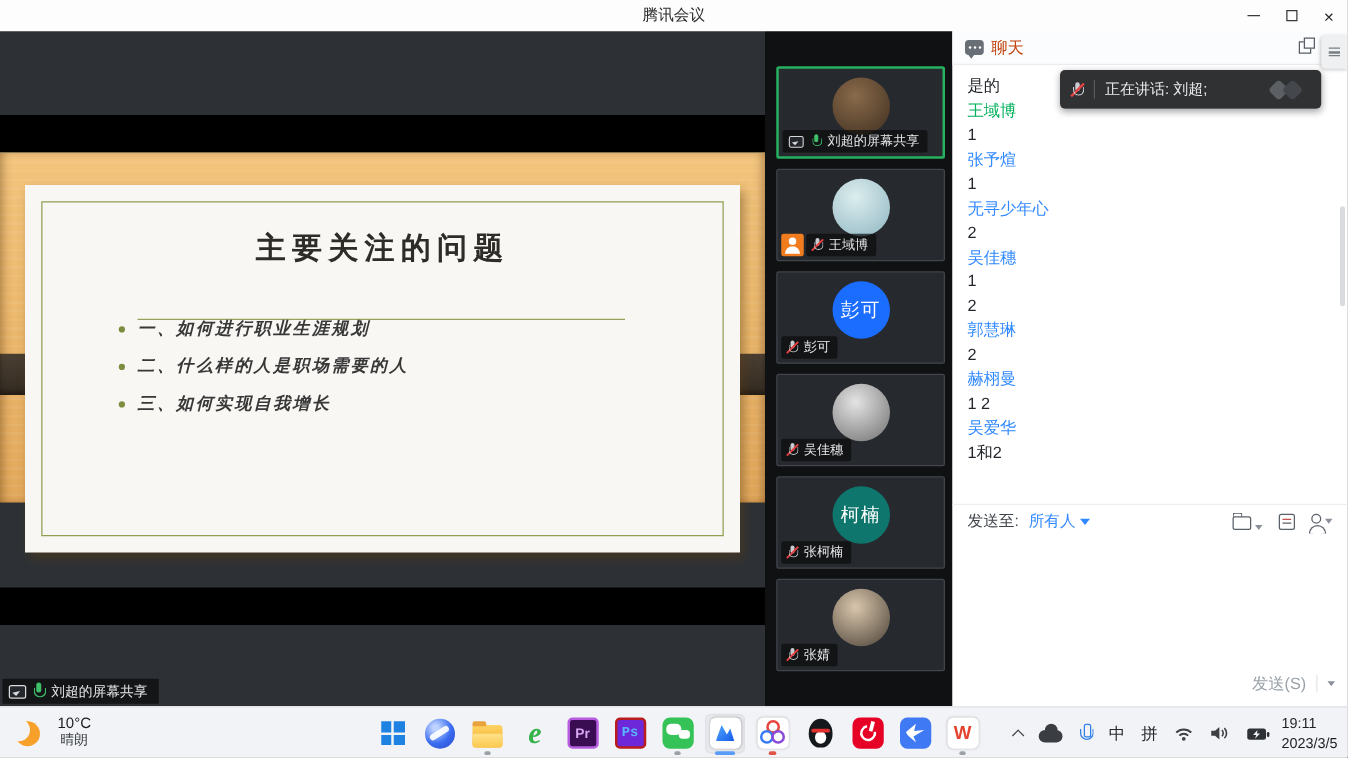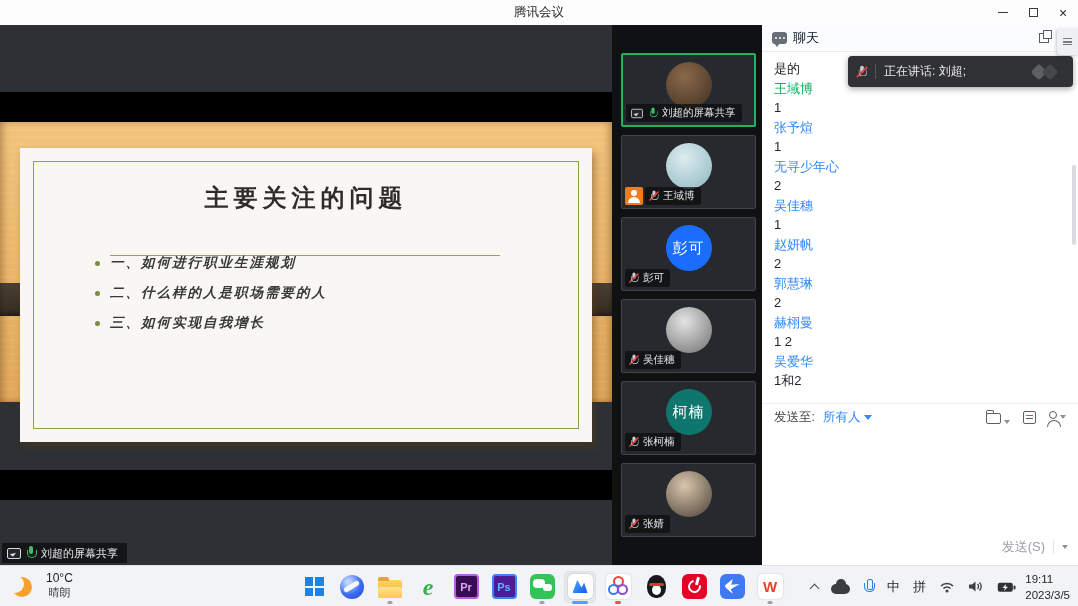--- a/index.html
+++ b/index.html
@@ -59,21 +59,21 @@
   .badge-host i { position:absolute; left:6px; top:3px; width:6px; height:6px; border-radius:50%; background:#fff; }
   .badge-host i::after { content:""; position:absolute; left:-3px; top:7px; width:12px; height:6px; border-radius:6px 6px 0 0; background:#fff; }
   .tile.has-badge .chip { left:23px; }
 
   
   .chat { position:absolute; left:762px; top:25px; width:316px; height:540px; background:#fff; }
   .chat-header { position:absolute; left:0; right:0; top:0; height:27px; background:#fbfcfd; border-bottom:1px solid #e9ebee; display:flex; align-items:center; padding:0 10px; gap:6px; }
   .chat-bubble-ico { width:15px; height:12px; background:#686e76; border-radius:3px; position:relative; }
   .chat-bubble-ico::before { content:""; position:absolute; left:3px; top:5px; width:2px; height:2px; border-radius:50%; background:#fff; box-shadow:4px 0 0 #fff, 8px 0 0 #fff; }
   .chat-bubble-ico::after { content:""; position:absolute; left:2px; bottom:-3px; border-left:3px solid transparent; border-right:3px solid transparent; border-top:4px solid #686e76; }
-  .chat-title { font-size:13px; color:#0f172a; }
+  .chat-title { font-size:13px; color:#c2410c; }
   .chat-header .right { margin-left:auto; display:flex; align-items:center; gap:11px; }
   .popout-ico { width:10px; height:10px; border:1px solid #575d64; position:relative; }
   .popout-ico::before { content:""; position:absolute; right:-4px; top:-4px; width:7px; height:7px; border:1px solid #575d64; background:#fbfcfd; }
   .close-x { font-size:14px; color:#4f555c; line-height:1; }
 
   .messages { position:absolute; left:0; right:0; top:27px; height:352px; padding:7px 12px 0; font-size:13px; line-height:19.5px; overflow:hidden; }
   .line.msg { color:#23262b; }
   .line.name-green { color:#00b05c; }
   .line.name-blue { color:#2f88ff; }
   .scroll-thumb { position:absolute; right:2px; top:140px; width:4px; height:80px; border-radius:2px; background:#d9dbde; }
@@ -89,21 +89,21 @@
   .board-o { width:13px; height:13px; border:1.3px solid #5a6068; border-radius:2px; position:relative; }
   .board-o::before { content:""; position:absolute; left:2px; top:3px; width:7px; height:1.5px; background:#c0504a; box-shadow:0 3px 0 #5a6068; }
   .person-o { width:8px; height:8px; border:1.3px solid #5a6068; border-radius:50%; position:relative; margin-top:-4px; }
   .person-o::after { content:""; position:absolute; left:-3px; top:8px; width:12px; height:6px; border:1.3px solid #5a6068; border-bottom:none; border-radius:7px 7px 0 0; }
   .ico-pair { display:flex; align-items:flex-end; gap:3px; }
 
   .send-row { position:absolute; right:10px; bottom:9px; display:flex; align-items:center; gap:8px; font-size:13px; color:#9aa1a9; }
   .send-div { width:1px; height:14px; background:#e3e5e8; }
 
   
-  .toast { position:absolute; left:848px; top:56px; width:225px; height:31px; background:rgba(32,33,36,.93); border-radius:4px; box-shadow:0 2px 6px rgba(0,0,0,.35); display:flex; align-items:center; gap:8px; padding:0 9px; z-index:6; }
+  .toast { position:absolute; left:848px; top:56px; width:209px; height:31px; background:rgba(32,33,36,.93); border-radius:4px; box-shadow:0 2px 6px rgba(0,0,0,.35); display:flex; align-items:center; gap:8px; padding:0 9px; z-index:6; }
   .toast .mic { transform:scale(.9); }
   .toast-sep { width:1px; height:15px; background:#55585c; }
   .toast-text { font-size:12px; color:#ececee; white-space:nowrap; }
   .toast-logo { margin-left:auto; position:relative; width:34px; height:20px; }
   .toast-logo i { position:absolute; width:12px; height:12px; border-radius:3px; transform:rotate(45deg); }
   .toast-logo i:nth-child(1) { left:3px; top:4px; background:#5c6065; }
   .toast-logo i:nth-child(2) { left:14px; top:4px; background:#44474b; }
   .side-handle { position:absolute; right:0; top:28px; width:21px; height:27px; background:#eff0f2; border-radius:4px 0 0 4px; box-shadow:-1px 1px 3px rgba(0,0,0,.2); display:flex; align-items:center; justify-content:center; z-index:7; }
   .hamburger { width:9px; height:7px; border-top:1.5px solid #787d84; border-bottom:1.5px solid #787d84; position:relative; }
   .hamburger::after { content:""; position:absolute; left:0; top:2.2px; width:9px; height:1.5px; background:#787d84; }
@@ -126,21 +126,21 @@
   .win-logo { width:19px; height:19px; display:grid; grid-template-columns:1fr 1fr; grid-template-rows:1fr 1fr; gap:2px; }
   .win-logo i { background:#1e82e2; }
   .browser-ico { width:24px; height:24px; border-radius:50%; background:radial-gradient(circle at 35% 30%, #bcd2ff 10%, #3b6cf0 55%, #2746c8 100%); position:relative; overflow:hidden; }
   .browser-ico::after { content:""; position:absolute; left:3px; top:9px; width:17px; height:5px; border-radius:3px; background:rgba(255,255,255,.92); transform:rotate(-32deg); }
   .folder-ico { width:24px; height:18px; position:relative; margin-top:4px; background:linear-gradient(180deg,#ffd464,#f3a928); border-radius:2px 3px 3px 3px; }
   .folder-ico::before { content:""; position:absolute; left:0; top:-3px; width:11px; height:4px; background:#e8a33d; border-radius:2px 2px 0 0; }
   .folder-ico::after { content:""; position:absolute; left:0; bottom:0; width:24px; height:11px; background:linear-gradient(180deg,#ffe28a,#fbc94e); border-radius:2px; }
   .ie-ico { font-family:"Liberation Serif", serif; font-style:italic; font-weight:bold; font-size:24px; color:#35b24a; line-height:1; }
   .adobe-ico { width:25px; height:25px; border-radius:4px; display:flex; align-items:center; justify-content:center; font-size:11px; font-weight:bold; }
   .adobe-ico.pr { background:#3a0d52; border:2px solid #b65ce0; color:#d9a6f5; }
-  .adobe-ico.ps { background:#4c1d95; border:2px solid #3b82f6; color:#58b6ff; }
+  .adobe-ico.ps { background:#6d28d9; border:2px solid #b91c1c; color:#58b6ff;font-family:Liberation Mono, monospace; }
   .wechat-ico { width:25px; height:25px; border-radius:6px; background:#35c257; position:relative; }
   .wechat-ico::before { content:""; position:absolute; left:3px; top:5px; width:12px; height:9px; border-radius:4px; background:#fff; }
   .wechat-ico::after { content:""; position:absolute; left:13px; top:10px; width:9px; height:7px; border-radius:3px; background:#fff; }
   .meeting-ico { width:25px; height:25px; border-radius:5px; background:#fff; box-shadow:0 0 2px rgba(0,0,0,.25); display:flex; align-items:center; justify-content:center; }
   .meeting-ico i { width:15px; height:13px; background:linear-gradient(135deg,#4fa8ff,#1557e8); clip-path:polygon(0 100%, 32% 0, 60% 58%, 78% 22%, 100% 100%); }
   .rings-ico { width:25px; height:25px; border-radius:5px; background:#fff; box-shadow:0 0 2px rgba(0,0,0,.2); position:relative; }
   .rings-ico i { position:absolute; width:11px; height:11px; border-radius:50%; border:2.5px solid; }
   .rings-ico i:nth-child(1){ left:7px; top:2px; border-color:#e8443c; }
   .rings-ico i:nth-child(2){ left:2px; top:10px; border-color:#3a7bf5; }
   .rings-ico i:nth-child(3){ left:11px; top:10px; border-color:#8a4bd8; }
@@ -293,21 +293,20 @@
     <div class="messages">
         <div class="line msg">是的</div>
         <div class="line name-green">王域博</div>
         <div class="line msg">1</div>
         <div class="line name-blue">张予煊</div>
         <div class="line msg">1</div>
         <div class="line name-blue">无寻少年心</div>
         <div class="line msg">2</div>
         <div class="line name-blue">吴佳穗</div>
         <div class="line msg">1</div>
-        <div class="line name-blue">赵妍帆</div>
         <div class="line msg">2</div>
         <div class="line name-blue">郭慧琳</div>
         <div class="line msg">2</div>
         <div class="line name-blue">赫栩曼</div>
         <div class="line msg">1 2</div>
         <div class="line name-blue">吴爱华</div>
         <div class="line msg">1和2</div>
       </div>
     <div class="scroll-thumb"></div>
     <div class="sendto">

